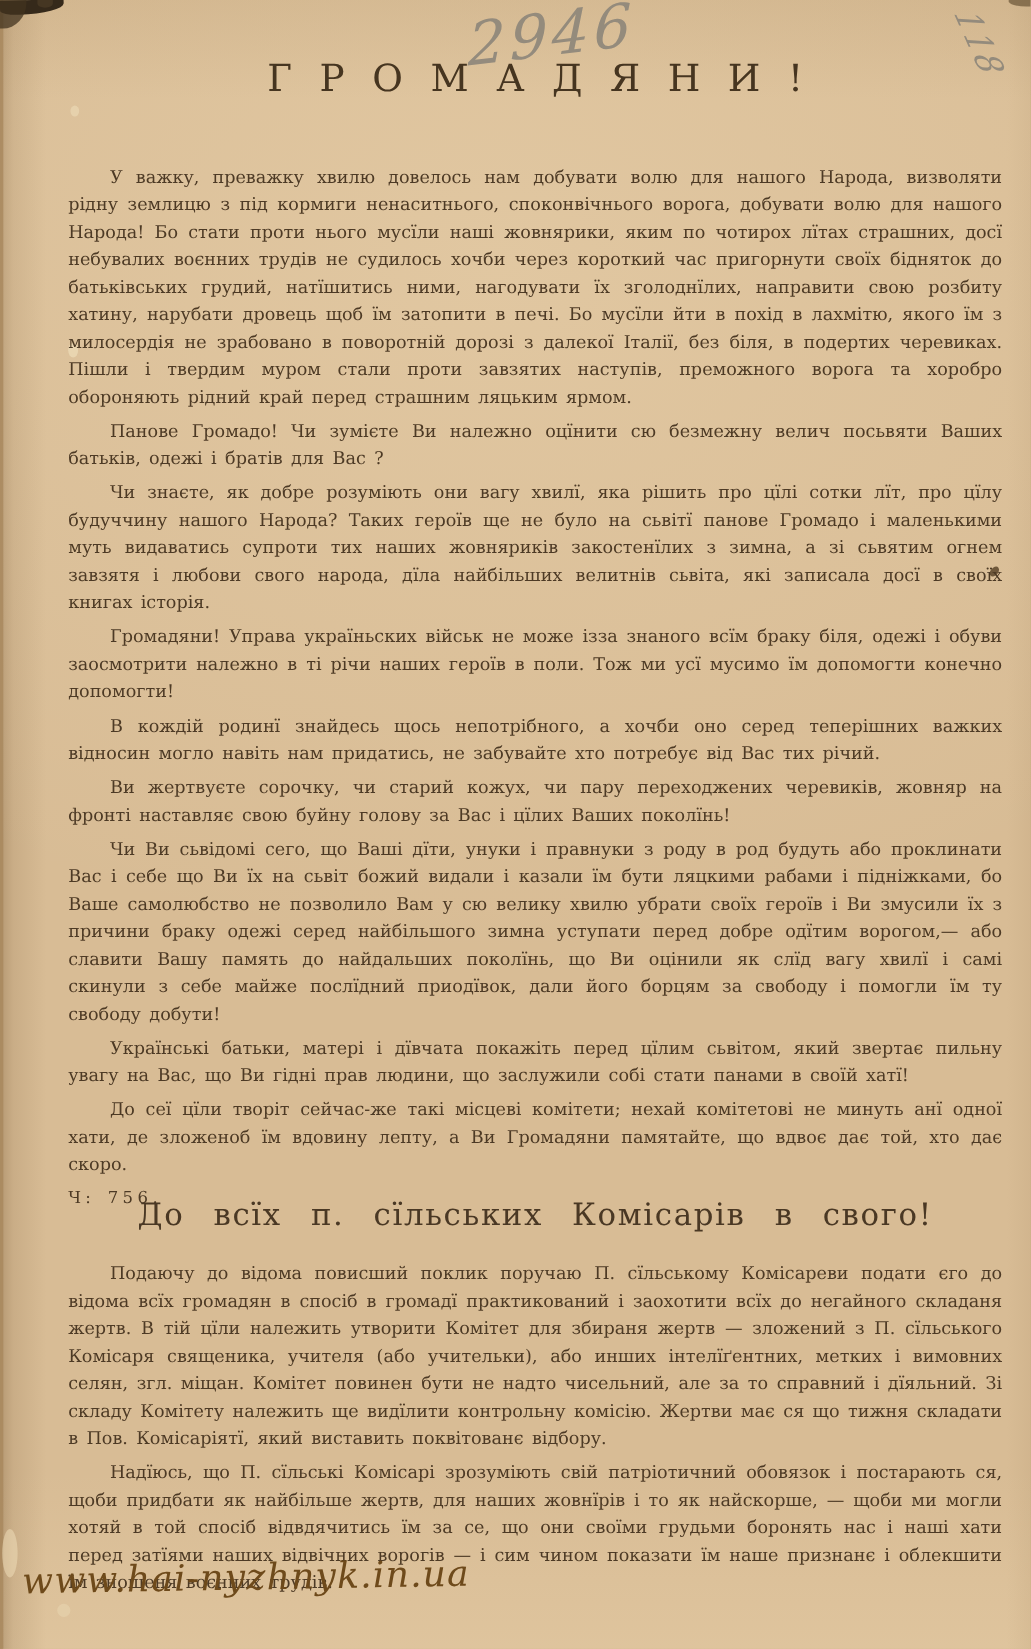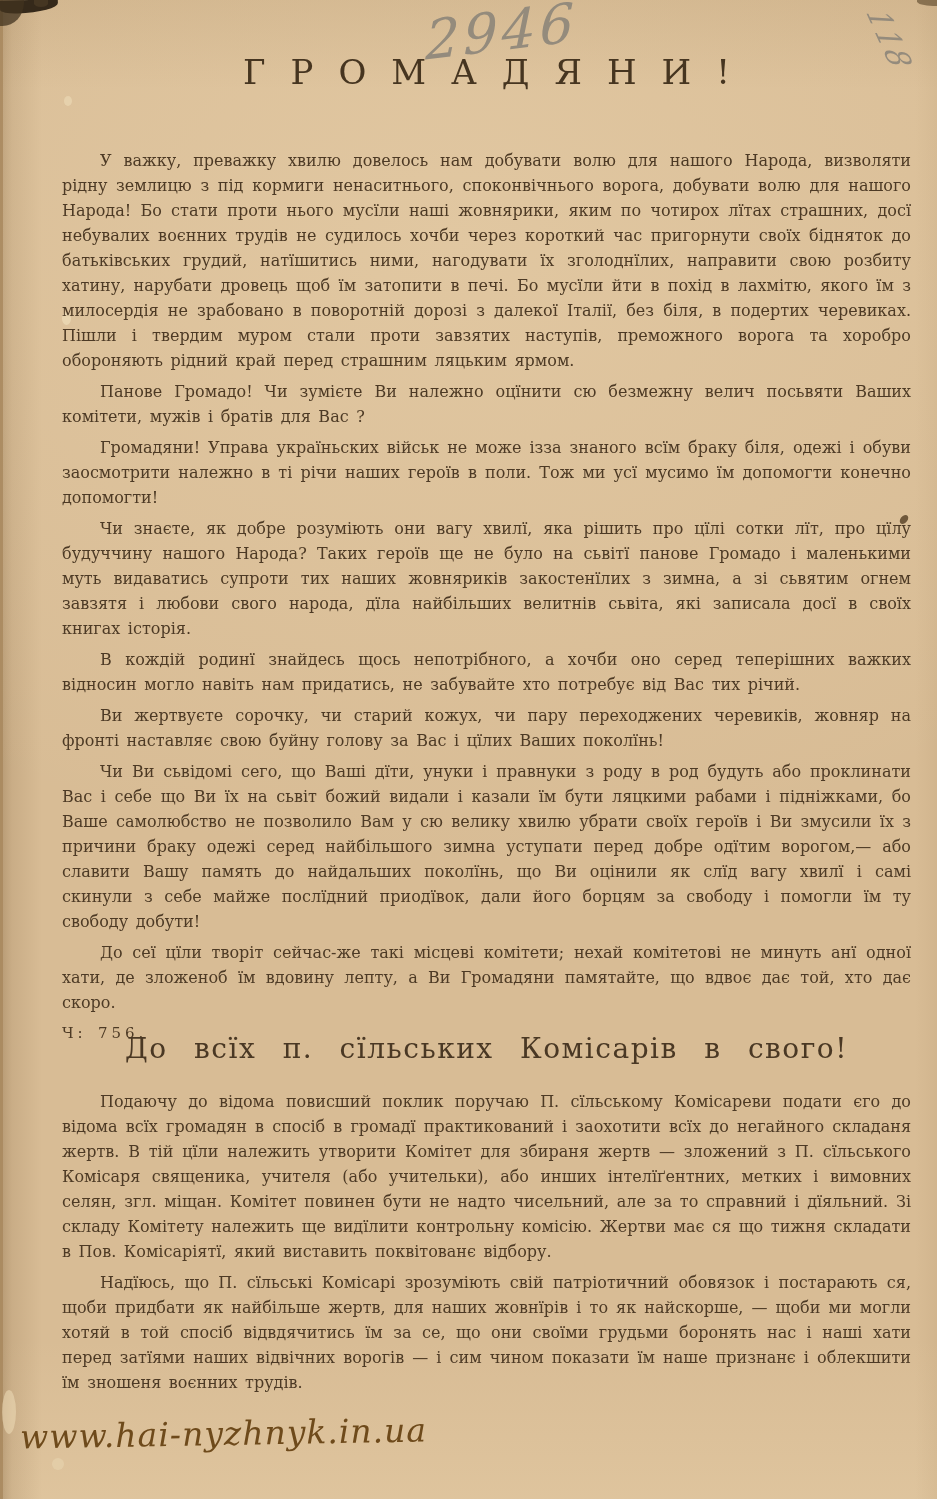--- a/index.html
+++ b/index.html
@@ -144,26 +144,27 @@
   <div class="artifact pale-4"></div>
 
   <div class="pencil pencil-center">2946</div>
   <div class="pencil pencil-corner">118</div>
 
   <div class="content">
 
     <div class="doc-title">ГРОМАДЯНИ!</div>
 
     <p>У важку, преважку хвилю довелось нам добувати волю для нашого Народа, визволяти рідну землицю з під кормиги ненаситнього, споконвічнього ворога, добувати волю для нашого Народа! Бо стати проти нього мусїли наші жовнярики, яким по чотирох лїтах страшних, досї небувалих воєнних трудів не судилось хочби через короткий час пригорнути своїх бідняток до батьківських грудий, натїшитись ними, нагодувати їх зголоднїлих, направити свою розбиту хатину, нарубати дровець щоб їм затопити в печі. Бо мусїли йти в похід в лахмітю, якого їм з милосердія не зрабовано в поворотній дорозі з далекої Італії, без біля, в подертих черевиках. Пішли і твердим муром стали проти завзятих наступів, преможного ворога та хоробро обороняють рідний край перед страшним ляцьким ярмом.</p>
-    <p>Панове Громадо! Чи зумієте Ви належно оцїнити сю безмежну велич посьвяти Ваших комітети, мужів і братів для Вас ?</p>
+    <p>Панове Громадо! Чи зумієте Ви належно оцїнити сю безмежну велич посьвяти Ваших батьків, одежі і братів для Вас ?</p>
+    <p>Чи знаєте, як добре розуміють они вагу хвилї, яка рішить про цїлі сотки лїт, про цїлу будуччину нашого Народа? Таких героїв ще не було на сьвітї панове Громадо і маленькими муть видаватись супроти тих наших жовняриків закостенїлих з зимна, а зі сьвятим огнем завзятя і любови свого народа, дїла найбільших велитнів сьвіта, які записала досї в своїх книгах історія.</p>
     <p>Громадяни! Управа україньских військ не може ізза знаного всїм браку біля, одежі і обуви заосмотрити належно в ті річи наших героїв в поли. Тож ми усї мусимо їм допомогти конечно допомогти!</p>
-    <p>Чи знаєте, як добре розуміють они вагу хвилї, яка рішить про цїлі сотки лїт, про цїлу будуччину нашого Народа? Таких героїв ще не було на сьвітї панове Громадо і маленькими муть видаватись супроти тих наших жовняриків закостенїлих з зимна, а зі сьвятим огнем завзятя і любови свого народа, дїла найбільших велитнів сьвіта, які записала досї в своїх книгах історія.</p>
     <p>В кождій родинї знайдесь щось непотрібного, а хочби оно серед теперішних важких відносин могло навіть нам придатись, не забувайте хто потребує від Вас тих річий.</p>
     <p>Ви жертвуєте сорочку, чи старий кожух, чи пару переходжених черевиків, жовняр на фронті наставляє свою буйну голову за Вас і цїлих Ваших поколїнь!</p>
     <p>Чи Ви сьвідомі сего, що Ваші дїти, унуки і правнуки з роду в род будуть або проклинати Вас і себе що Ви їх на сьвіт божий видали і казали їм бути ляцкими рабами і підніжками, бо Ваше самолюбство не позволило Вам у сю велику хвилю убрати своїх героїв і Ви змусили їх з причини браку одежі серед найбільшого зимна уступати перед добре одїтим ворогом,— або славити Вашу память до найдальших поколїнь, що Ви оцінили як слїд вагу хвилї і самі скинули з себе майже послїдний приодївок, дали його борцям за свободу і помогли їм ту свободу добути!</p>
+    <p>Українські батьки, матері і дївчата покажіть перед цїлим сьвітом, який звертає пильну увагу на Вас, що Ви гідні прав людини, що заслужили собі стати панами в своїй хатї!</p>
     <p>До сеї цїли творіт сейчас-же такі місцеві комітети; нехай комітетові не минуть анї одної хати, де зложеноб їм вдовину лепту, а Ви Громадяни памятайте, що вдвоє дає той, хто дає скоро.</p>
 
 
     <div class="doc-number">Ч: 756.</div>
 
     <div class="heading2">До всїх п. сїльських Комісарів в свого!</div>
 
     <p>Подаючу до відома повисший поклик поручаю П. сїльському Комісареви подати єго до відома всїх громадян в спосіб в громадї практикований і заохотити всїх до негайного складаня жертв. В тій цїли належить утворити Комітет для збираня жертв — зложений з П. сїльського Комісаря священика, учителя (або учительки), або инших інтелїґентних, метких і вимовних селян, згл. міщан. Комітет повинен бути не надто чисельний, але за то справний і дїяльний. Зі складу Комітету належить ще видїлити контрольну комісію. Жертви має ся що тижня складати в Пов. Комісаріятї, який виставить поквітованє відбору.</p>
     <p>Надїюсь, що П. сїльські Комісарі зрозуміють свій патріотичний обовязок і постарають ся, щоби придбати як найбільше жертв, для наших жовнїрів і то як найскорше, — щоби ми могли хотяй в той спосіб відвдячитись їм за се, що они своїми грудьми боронять нас і наші хати перед затїями наших відвічних ворогів — і сим чином показати їм наше признанє і облекшити їм зношеня воєнних трудів.</p>
 

